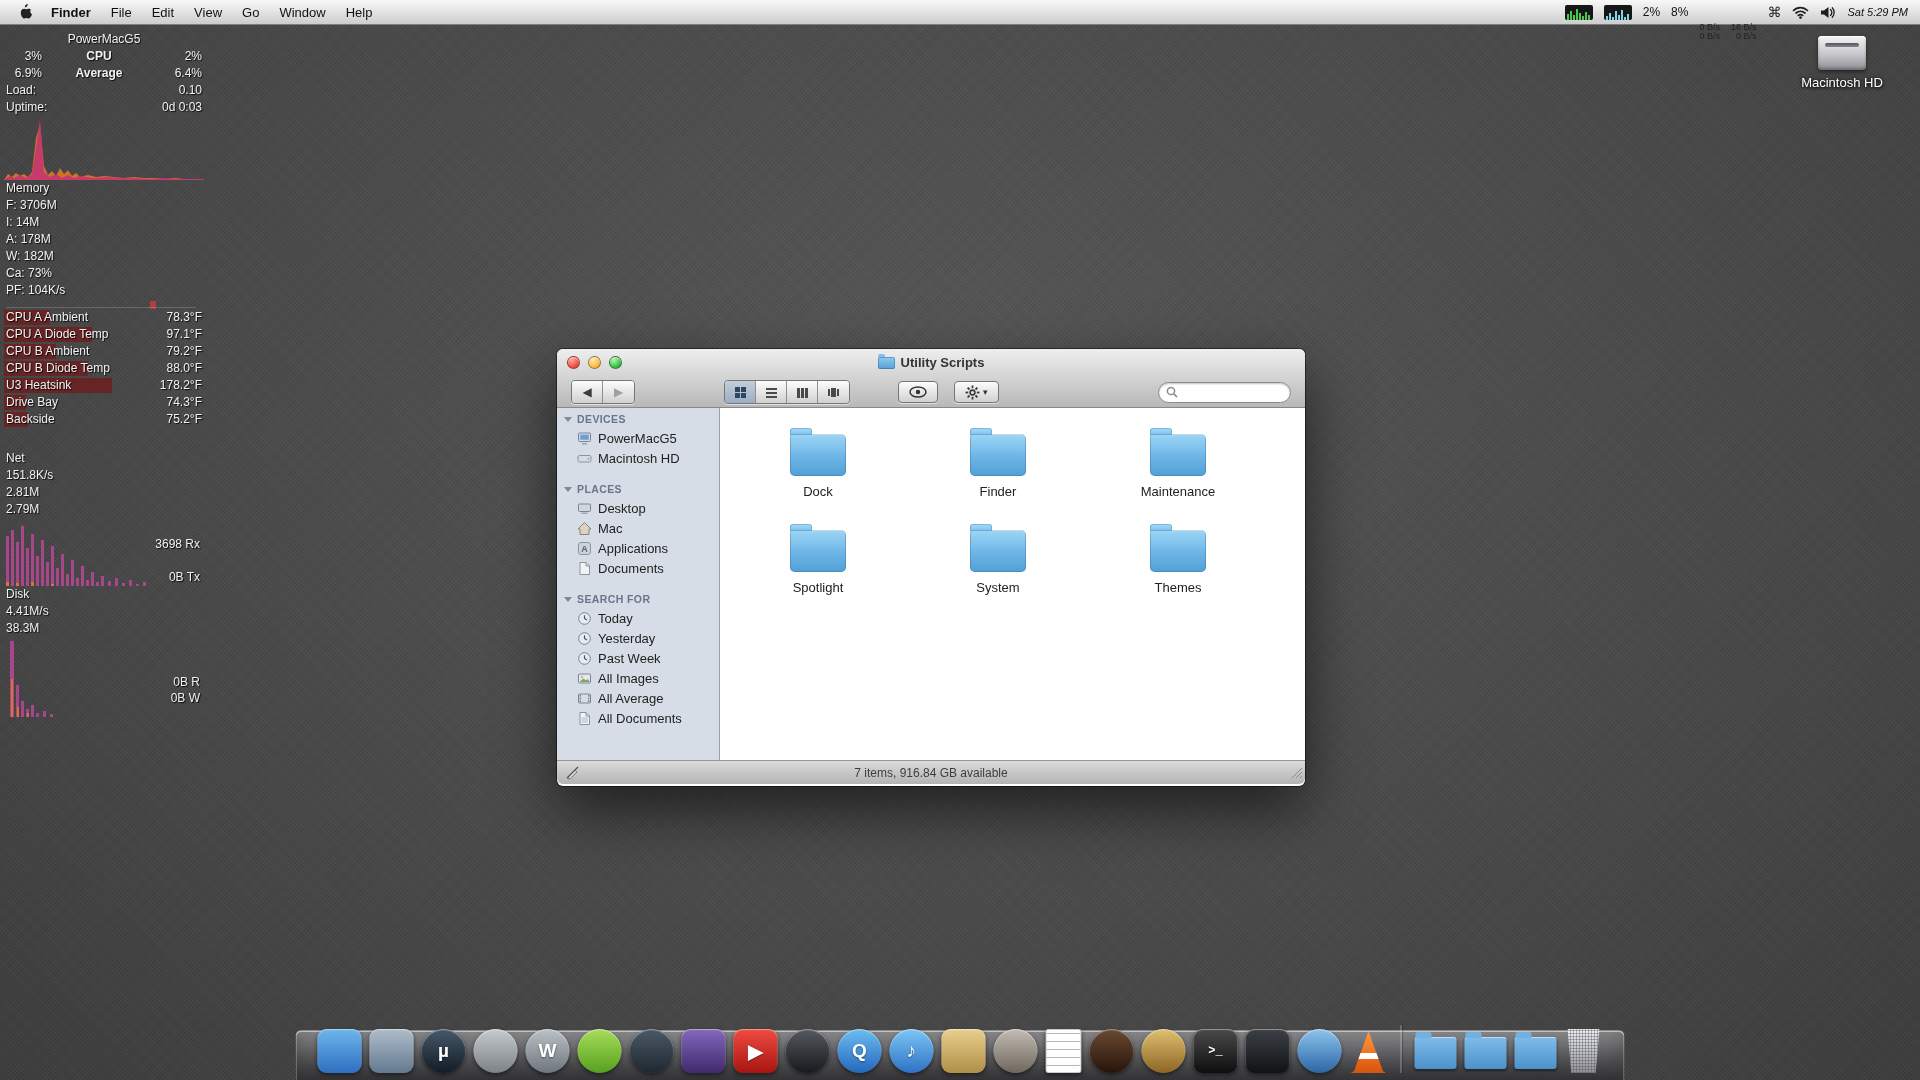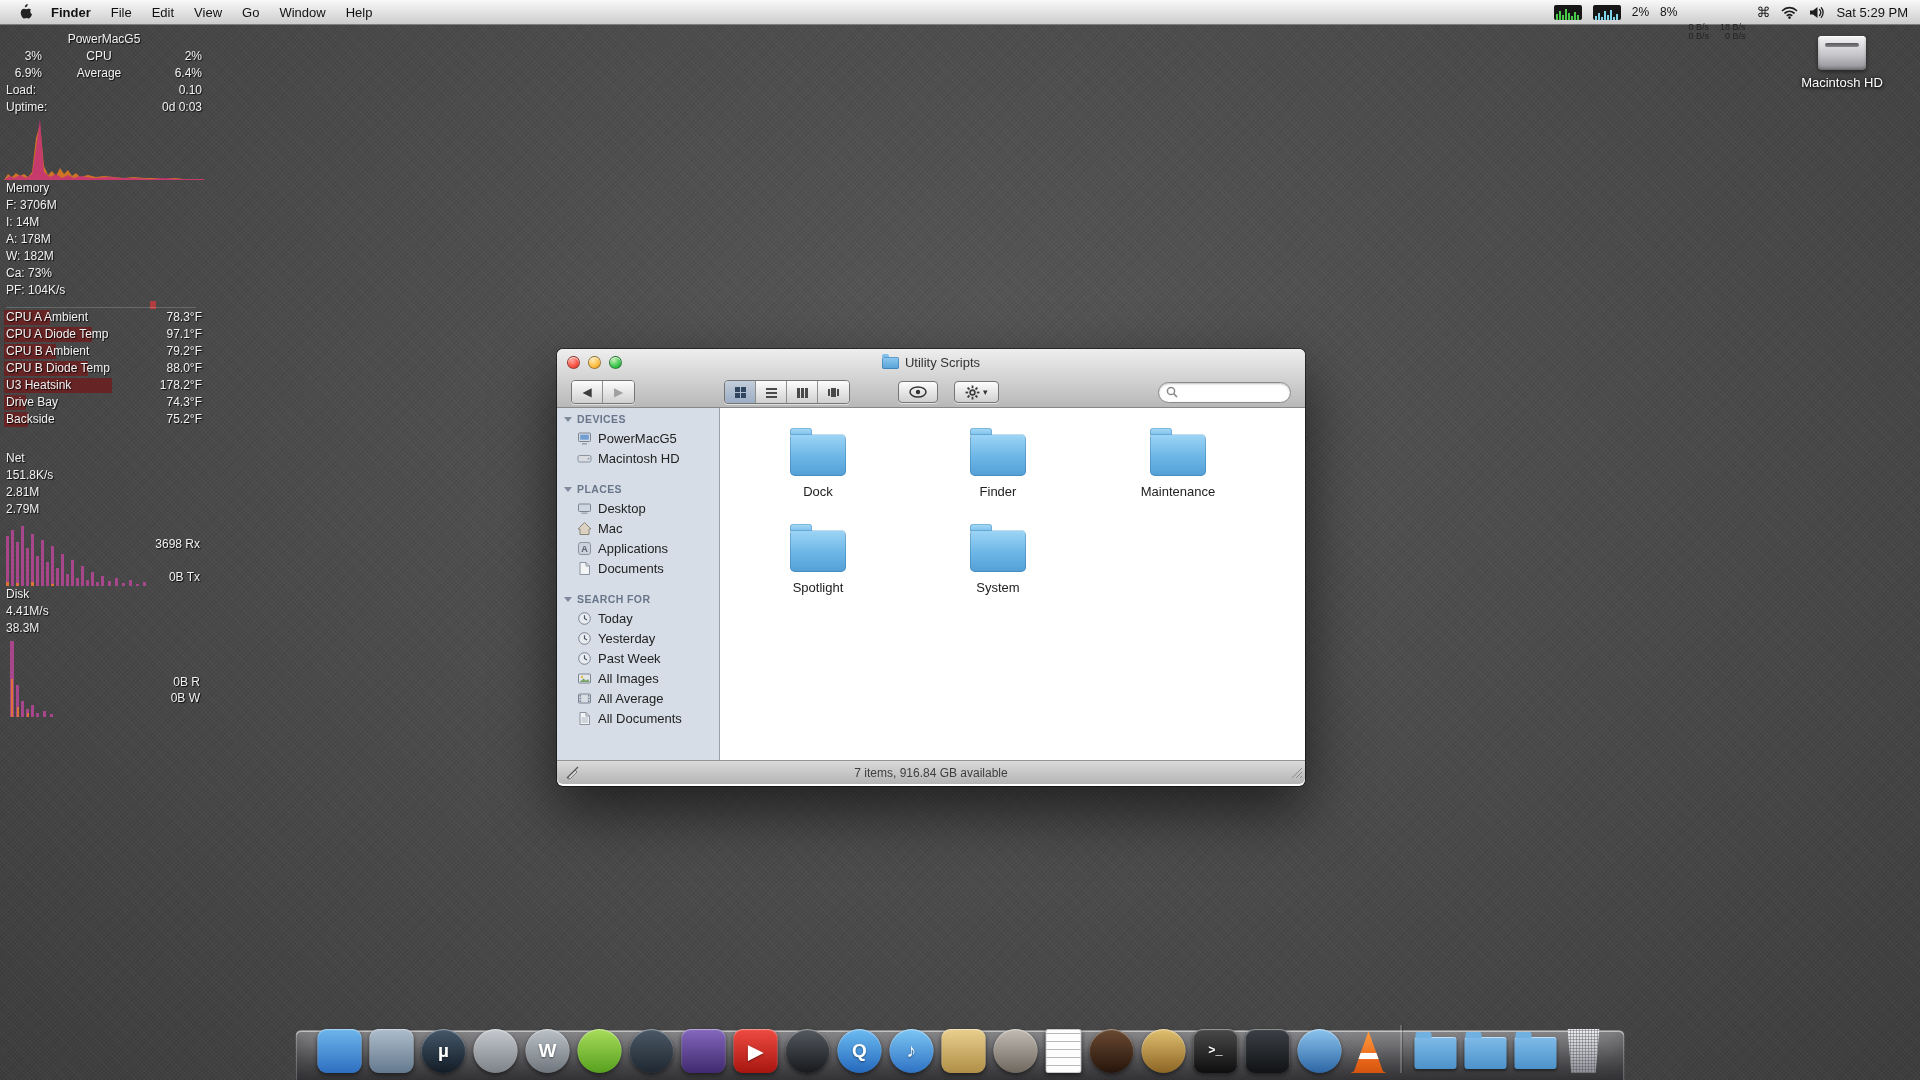--- a/index.html
+++ b/index.html
@@ -23,29 +23,29 @@
   .apple{display:flex;align-items:center;padding:0 9px;height:100%;}
   .apple svg{width:13px;height:16px;fill:#222;}
   .menu{padding:0 10px;line-height:25px;}
   .menu.bold{font-weight:bold;}
   .mb-right{display:flex;align-items:center;gap:11px;height:100%;}
   .mini-graph{display:flex;align-items:center;}
   .pct{font-size:12px;color:#111;}
   .stack{display:flex;flex-direction:column;align-items:flex-end;font-size:9px;line-height:9px;color:#222;margin-top:40px;}
   .mb-icon{display:flex;align-items:center;}
   .cmdglyph{font-size:14px;color:#222;}
-  .clock{font-size:13px;padding-right:2px;white-space:nowrap;}
+  .clock{font-size:11px;padding-right:2px;white-space:nowrap;font-style:italic;}
 
   
   .monitor{position:absolute;top:30px;left:4px;width:200px;z-index:5;
     color:#f1f1f1;font-size:12px;line-height:17px;text-shadow:1px 1px 1px rgba(0,0,0,.85);}
   .mon-title{text-align:center;height:18px;line-height:18px;}
   .mon-3col{display:grid;grid-template-columns:36px 1fr 46px;height:17px;padding:0 2px;}
   .mon-3col .l{text-align:right;}
-  .mon-3col .m{text-align:center;}
+  .mon-3col .m{text-align:center;font-weight:bold;}
   .mon-3col .r{text-align:right;}
   .mon-2col{display:flex;justify-content:space-between;height:17px;padding:0 2px;}
   .mon-row{height:17px;padding-left:2px;}
   .mon-graph{position:relative;}
   .mon-graph svg{display:block;}
   .graph-label{position:absolute;right:4px;font-size:12px;text-shadow:1px 1px 1px rgba(0,0,0,.9);}
   .temps .trow{display:flex;justify-content:space-between;height:17px;padding:0 2px;position:relative;}
   .temps .trow::before{content:"";position:absolute;left:0;top:1px;bottom:1px;background:rgba(125,14,14,.6);z-index:-1;}
   .temps .trow:nth-child(1)::before{width:46px;}
   .temps .trow:nth-child(2)::before{width:88px;}
@@ -76,21 +76,21 @@
   .lights{position:absolute;left:10px;top:7px;display:flex;gap:8px;}
   .light{width:13px;height:13px;border-radius:50%;border:1px solid rgba(0,0,0,.4);
     box-shadow:inset 0 1px 1px rgba(255,255,255,.8);}
   .light.red{background:radial-gradient(circle at 35% 30%, #ffa79e, #f65043 60%, #cf3a2c);}
   .light.yellow{background:radial-gradient(circle at 35% 30%, #ffeab0, #fdbc40 60%, #dd9c1e);}
   .light.green{background:radial-gradient(circle at 35% 30%, #c0f0ae, #37c54b 60%, #1e9b31);}
   .mini-folder{width:17px;height:12px;border-radius:2px;position:relative;margin-right:6px;
     background:linear-gradient(180deg,#8fcbf2,#55a0d6);box-shadow:inset 0 0 0 1px rgba(30,90,140,.4);}
   .mini-folder::before{content:"";position:absolute;top:-3px;left:0;width:7px;height:3px;border-radius:2px 2px 0 0;
     background:#7fc0ec;}
-  .win-title{font-weight:normal;}
+  .win-title{font-weight:bold;}
 
   .toolbar{height:32px;display:flex;align-items:center;padding:0 14px;}
   .seg{display:flex;border:1px solid #767676;border-radius:4px;overflow:hidden;
     box-shadow:0 1px 0 rgba(255,255,255,.55);}
   .segbtn{width:31px;height:22px;border:none;border-right:1px solid #8f8f8f;padding:0;cursor:default;
     background:linear-gradient(#fdfdfd,#d0d0d0);display:flex;align-items:center;justify-content:center;
     font-size:12px;color:#3c3c3c;}
   .segbtn:last-child{border-right:none;}
   .segbtn.sel{background:linear-gradient(#c4cedb,#9cadc4);}
   .segbtn.dim{color:#a0a0a0;}
@@ -634,20 +634,24 @@
           <span class="flabel">Maintenance</span>
         </div>
         <div class="cell">
           <div class="folder"></div>
           <span class="flabel">Spotlight</span>
         </div>
         <div class="cell">
           <div class="folder"></div>
           <span class="flabel">System</span>
         </div>
+        <div class="cell">
+          <div class="folder"></div>
+          <span class="flabel">Themes</span>
+        </div>
       </div>
     </div>
   </div>
 
   <div class="statusbar">
     <span class="pencil-slash">
       <svg width="15" height="15">
           <path d="M3.5 11.5 L10 5 L12 7 L5.5 13.5 L3 14 Z" fill="#d8d8d8" stroke="#666" stroke-width="0.8"></path>
           <line x1="2" y1="13" x2="13" y2="2" stroke="#555" stroke-width="1.3"></line>
         </svg>

